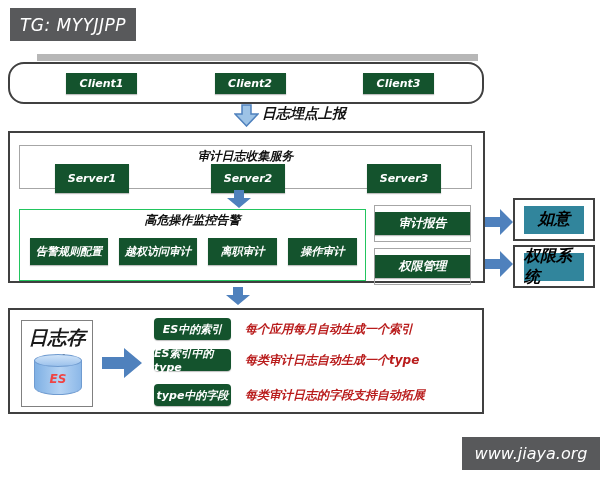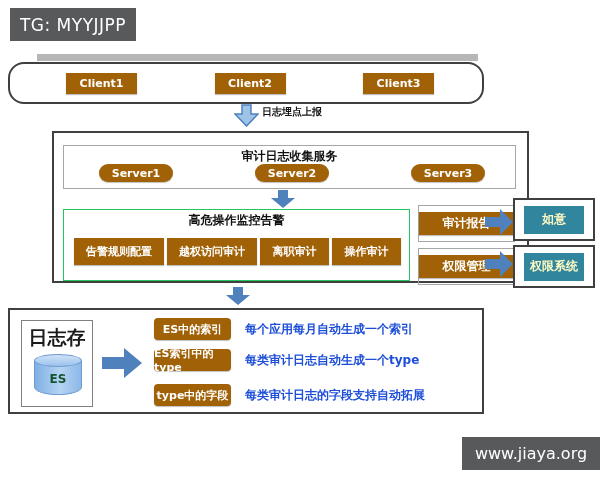--- a/index.html
+++ b/index.html
@@ -1,20 +1,21 @@
 <!DOCTYPE html>
 <html><head>
 <meta charset="utf-8">
 <style>
   * { margin:0; padding:0; box-sizing:border-box; }
   html,body { background:#fff; }
   body { font-family:"DejaVu Sans","Liberation Sans",sans-serif; }
   .page {
     position:relative; width:600px; height:480px; background:#ffffff;
     overflow:hidden;
+    font-style:italic;
   }
   .abs { position:absolute; }
 
   
   .badge {
     left:10px; top:8px; width:126px; height:33px; background:#58595b;
     color:#fff; font-size:17px; display:flex; align-items:center; justify-content:center;
     letter-spacing:0.5px;
   }
   .footer {
@@ -22,74 +23,74 @@
     color:#fff; font-size:16px; display:flex; align-items:center; justify-content:center;
   }
   .gray-bar { left:37px; top:54px; width:441px; height:7px; background:#b7b7b7; }
 
   
   .client-box {
     left:8px; top:62px; width:476px; height:42px; background:#fff;
     border:2px solid #404040; border-radius:16px;
     display:flex; align-items:center;
   }
-  .main-box { left:8px; top:131px; width:477px; height:152px; background:#fff; border:2px solid #404040;margin-left:44px; }
+  .main-box { left:8px; top:131px; width:477px; height:152px; background:#fff; border:2px solid #404040; }
   .server-box { left:9px; top:12px; width:453px; height:44px; border:1px solid #a6a6a6; }
   .alert-box { left:9px; top:76px; width:347px; height:72px; border:1px solid #22c55e; }
   .sub-box { width:97px; height:37px; border:1px solid #a6a6a6; display:flex; align-items:center; justify-content:center; }
   .report-sub { left:364px; top:72px; }
   .perm-sub { left:364px; top:115px; }
 
   .ext-box { left:513px; width:82px; height:43px; background:#fff; border:2px solid #404040;
     display:flex; align-items:center; justify-content:center; }
   .ruyi { top:198px; } .permsys { top:245px; }
 
   .bottom-box { left:8px; top:308px; width:476px; height:106px; background:#fff; border:2px solid #404040; }
   .storage-box { left:11px; top:10px; width:72px; height:87px; border:1px solid #808080; text-align:center; }
   .storage-title { margin-top:4px; font-size:19px; font-weight:bold; color:#1a1a1a; }
 
   
   .btn {
-    background:#a16207; color:#fff; font-weight:bold; font-size:11px;
+    background:#14532d; color:#fff; font-weight:bold; font-size:11px;
     display:flex; align-items:center; justify-content:center;
     box-shadow:0 1px 1px rgba(0,0,0,0.25);
   }
   .teal-btn {
-    background:#31859c; color:#fef9c3; font-weight:bold; font-size:12px;
+    background:#31859c; color:#000000; font-weight:bold; font-size:16px;
     width:60px; height:28px; display:flex; align-items:center; justify-content:center;
   }
   .client-row { width:100%; display:flex; justify-content:space-between; padding:0 48px 0 56px; }
   .client-row .btn { width:71px; height:21px; font-size:11px; }
   .server-row { position:absolute; left:0; top:18px; width:100%; display:flex; justify-content:space-between; padding:0 30px 0 35px; }
-  .server-row .btn { width:74px; height:18px;border-radius:9px; }
+  .server-row .btn { width:74px; height:29px; }
   .box-title { text-align:center; font-size:12px; font-weight:bold; color:#111; margin-top:2px; }
   .alert-row { position:absolute; left:0; top:28px; width:100%; display:flex; justify-content:space-between; padding:0 8px 0 10px; }
-  .alert-row .btn { height:27px; padding:0 12px; min-width:69px; }
+  .alert-row .btn { height:27px; padding:0 6px; min-width:69px; }
   .sub-box .btn { width:97px; height:23px; font-size:12px; }
 
   
   .row-label { left:144px; width:77px; height:22px; border-radius:4px; font-size:11px; }
-  .row-desc { left:235px; font-size:12px; font-weight:bold; color:#1d4ed8; white-space:nowrap; line-height:22px; }
+  .row-desc { left:235px; font-size:12px; font-weight:bold; color:#b91c1c; white-space:nowrap; line-height:22px; }
 
   
   .cyl { left:12px; top:33px; width:48px; height:47px; }
   .cyl-body {
     position:absolute; left:0; top:6px; width:48px; height:35px;
     background:linear-gradient(90deg,#7fb0e4,#b5d3f3 55%,#8cb8e8);
     border:1px solid #6f9bd0; border-top:none;
     border-radius:0 0 24px 24px / 0 0 8px 8px;
   }
   .cyl-top {
     position:absolute; left:0; top:0; width:48px; height:13px;
     background:linear-gradient(180deg,#cfe3f8,#9cc2ec);
     border:1px solid #6f9bd0; border-radius:50%;
   }
-  .cyl-label { position:absolute; left:0; top:18px; width:48px; text-align:center; color:#14532d; font-size:12px; font-weight:bold; }
-
-  .flow-label { font-size:10px; font-weight:bold; color:#111; white-space:nowrap; }
+  .cyl-label { position:absolute; left:0; top:18px; width:48px; text-align:center; color:#ef4444; font-size:12px; font-weight:bold; }
+
+  .flow-label { font-size:14px; font-weight:bold; color:#111; white-space:nowrap; }
   svg { display:block; }
 </style>
 </head>
 <body>
 
 <div class="page">
 
   <div class="abs badge">TG: MYYJJPP</div>
   <div class="abs gray-bar"></div>
 

